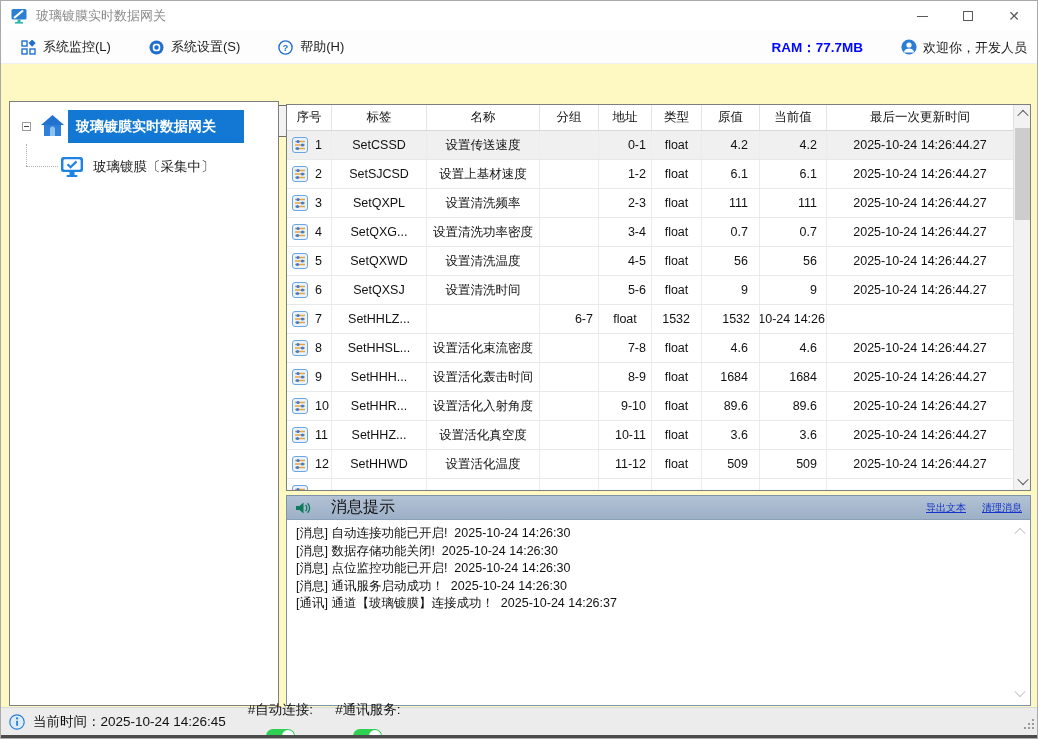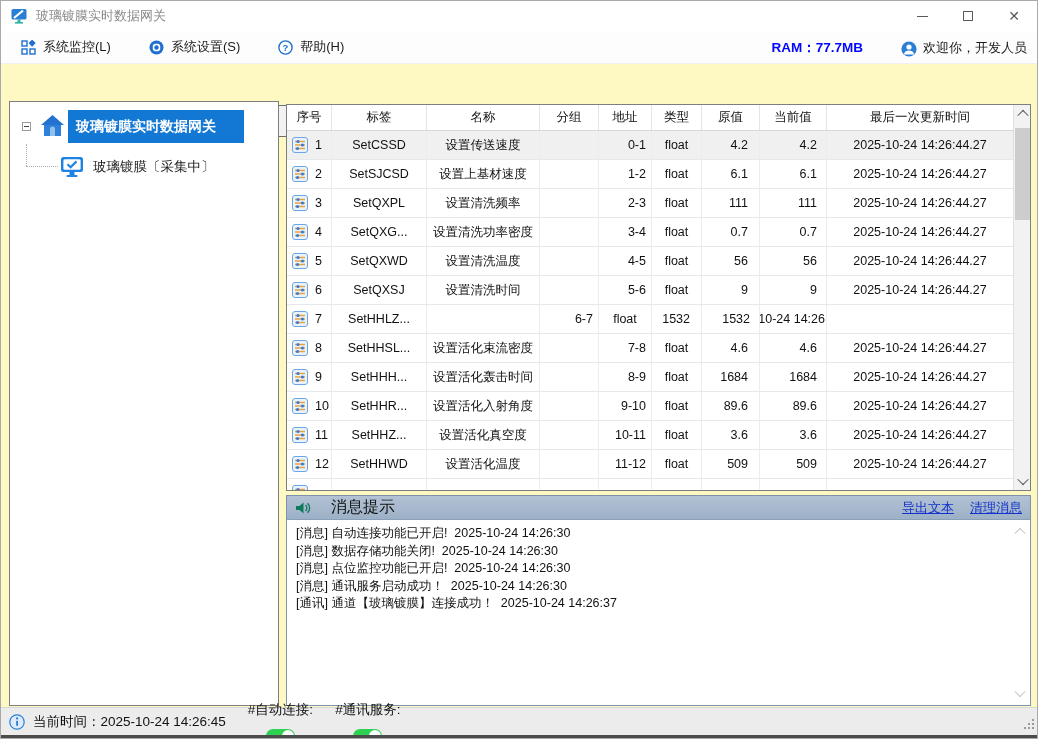--- a/index.html
+++ b/index.html
@@ -16,21 +16,21 @@
   .minbar { width:11px; height:1px; background:#5a5a5a; }
   .maxbox { width:10px; height:10px; border:1px solid #5a5a5a; }
   .closex { font-size:14px; line-height:1; }
 
   
   .menubar { position:absolute; left:0; top:30px; width:100%; height:33px; background:#fdfdfd; display:flex; align-items:center; border-bottom:1px solid #f0f0f0; }
   .menu-item { display:flex; align-items:center; gap:7px; margin-left:14px; padding:4px 6px; font-size:13px; color:#1a1a1a; cursor:default; }
   .menu-item + .menu-item { margin-left:26px; }
   .menu-right { position:absolute; right:10px; top:0; height:33px; display:flex; align-items:center; gap:8px; }
   .ram { color:#0008ff; font-weight:bold; font-size:13.5px; margin-right:30px; }
-  .welcome { font-size:13px; color:#1a1a1a; display:flex; align-items:flex-end; gap:6px; }
+  .welcome { font-size:13px; color:#1a1a1a; display:flex; align-items:flex-start; gap:6px; }
 
   
   .breadcrumb { position:absolute; left:8px; top:64px; width:1022px; height:32px; background:#f2f2f2; border:1px solid #6e6e6e; display:flex; align-items:flex-end; font-size:13.5px; color:#1a1a1a;margin-top:40px; }
   .breadcrumb svg { margin-left:12px; }
   .bc-txt { margin-left:10px; }
   .bc-sep { margin:0 8px; color:#333; }
 
   
   .treepanel { position:absolute; left:8px; top:100px; width:270px; height:605px; background:#ffffff; border:1px solid #7e7e7e; }
   .tree-node1 { position:absolute; left:0; top:8px; width:100%; height:33px; }
@@ -60,21 +60,21 @@
   .chev { width:8px; height:8px; border-left:1.6px solid #555; border-top:1.6px solid #555; }
   .chev.up { transform:rotate(45deg) translate(1px,1px); }
   .chev.down { transform:rotate(225deg) translate(1px,1px); }
   .chev.faint { border-color:#c6c6c6; }
 
   
   .msgpanel { position:absolute; left:285px; top:494px; width:745px; height:211px; background:#ffffff; border:1px solid #7d92ab; }
   .msg-head { height:24px; background:linear-gradient(#b3c2d5,#9cb0c6); display:flex; align-items:center; padding:0 8px; border-bottom:1px solid #8aa0b8; }
   .msg-title { font-size:16px; color:#111; margin-left:20px; }
   .msg-links { margin-left:auto; display:flex; gap:16px; }
-  .msg-link { font-size:13px; color:#1433cc; text-decoration:underline; cursor:pointer; }
+  .msg-link { font-size:10px; color:#1433cc; text-decoration:underline; cursor:pointer; }
   .msg-body { position:relative; height:185px; overflow:hidden; padding:5px 9px; }
   .msg-line { font-size:12.5px; color:#111; line-height:17.5px; white-space:pre; }
   .msg-chev-top { position:absolute; right:6px; top:8px; }
   .msg-chev-bot { position:absolute; right:6px; bottom:8px; }
 
   
   .statusbar { position:absolute; left:0; bottom:3px; width:100%; height:28px; background:#ececec; border-top:1px solid #d9d9d9; display:flex; align-items:center; font-size:13.5px; color:#111; }
   .status-time { margin-left:8px; display:flex; align-items:center; gap:8px; }
   .status-item { display:flex; align-items:center; gap:10px; margin-left:22px;flex-direction:column; }
   .toggle { width:29px; height:14px; border-radius:7px; background:#2ed151; position:relative; }

